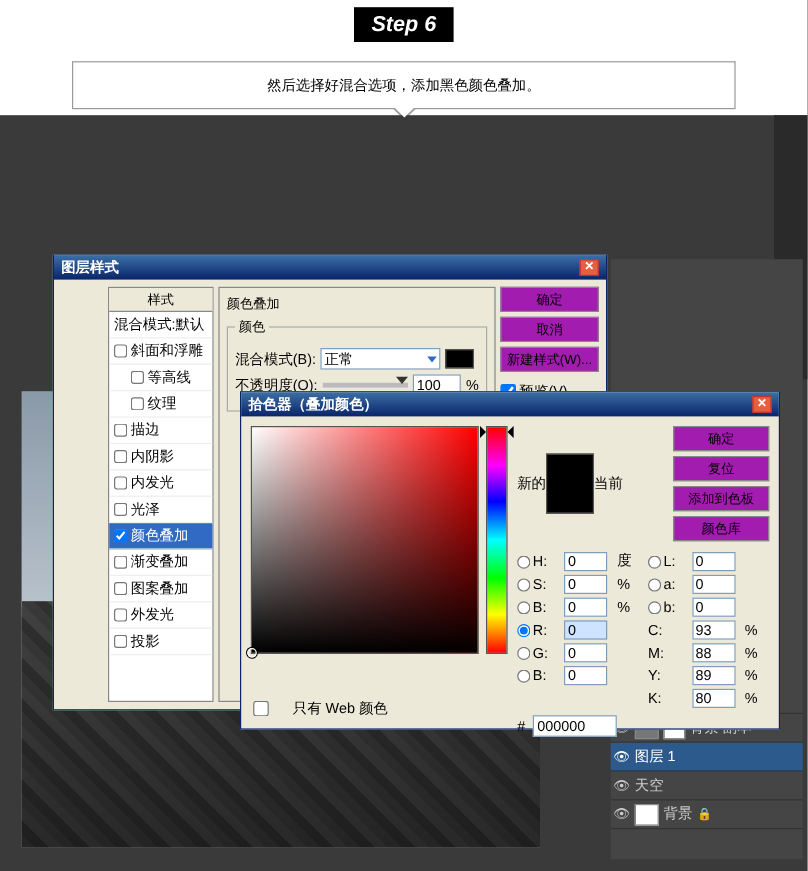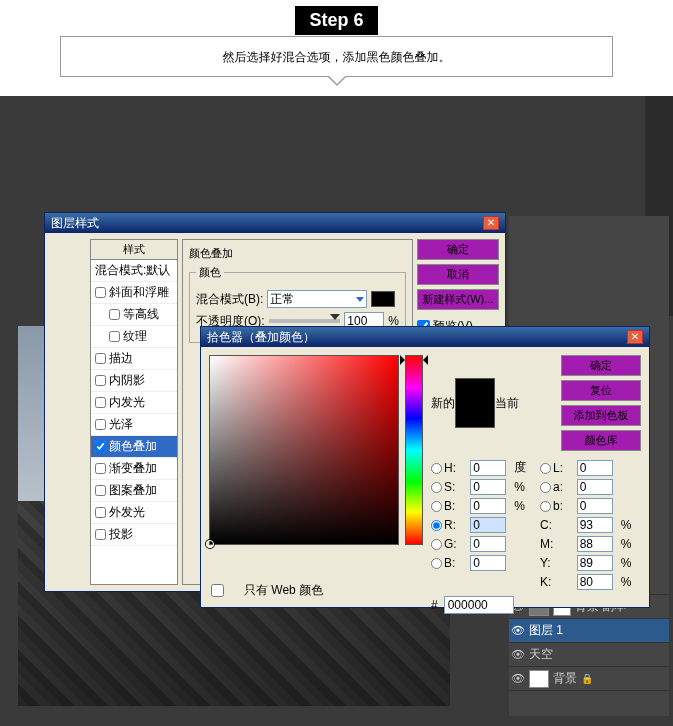--- a/index.html
+++ b/index.html
@@ -1,19 +1,19 @@
 <!DOCTYPE html>
 <html><head>
 <meta charset="utf-8">
 <style>
 * { margin: 0; padding: 0; box-sizing: border-box; font-family: "SimSun", "Microsoft YaHei", Arial, sans-serif; font-size: 12px; }
 body { background: #fff; width: 673px; height: 726px; position: relative; overflow: hidden; }
 
-.step-badge { background: #000; color: #fff; font-family: Arial, sans-serif; font-size: 18px; font-weight: bold; padding: 4px 14px; margin: 6px auto 0; width: fit-content; }
-.instruction-box { border: 1px solid #999; margin: 1px 60px 0; padding: 10px 16px; text-align: center; font-size: 15px; position: relative; }
+.step-badge { background: #000; color: #fff; font-family: Arial, sans-serif; font-size: 18px; font-weight: bold; padding: 4px 14px; margin: 6px auto 0; width: fit-content; font-style: italic; }
+.instruction-box { border: 1px solid #999; margin: 16px 60px 0; padding: 10px 16px; text-align: center; font-size: 15px; position: relative; }
 .instruction-box::after { content: ""; position: absolute; left: 50%; bottom: -10px; margin-left: -10px; width: 0; height: 0; border-left: 10px solid transparent; border-right: 10px solid transparent; border-top: 10px solid #999; }
 .instruction-box::before { content: ""; position: absolute; left: 50%; bottom: -8px; margin-left: -9px; width: 0; height: 0; border-left: 9px solid transparent; border-right: 9px solid transparent; border-top: 9px solid #fff; z-index: 1; }
 
 .ps-bg { background: #3a3a3a; position: absolute; top: 96px; left: 0; right: 0; bottom: 0; }
 .rocks { position: absolute; left: 18px; top: 405px; width: 432px; height: 205px; background:
   repeating-linear-gradient(45deg, #6b6b6b 0 8px, #5a5a5a 8px 16px, #7a7a7a 16px 24px),
   linear-gradient(#888, #555); background-blend-mode: multiply; }
 .sky { position: absolute; left: 18px; top: 230px; width: 432px; height: 180px; background: linear-gradient(#8a99a8, #b8c2cc); }
 
 .watermark { position: absolute; right: 8px; bottom: 2px; font-family: Arial; font-size: 16px; font-style: italic; color: #5bb; text-shadow: 0 0 2px #fff; }
@@ -24,21 +24,21 @@
 .layer-row.selected { background: #2c5a8c; color: #fff; }
 .layer-eye { width: 14px; height: 14px; display: flex; align-items: center; justify-content: center; font-size: 11px; }
 .layer-thumb { width: 20px; height: 18px; background: #666; border: 1px solid #888; }
 .layer-thumb.white { background: #fff; }
 .layer-thumb.rock { background: #777; }
 .layer-mask { width: 18px; height: 18px; background: #fff; border: 1px solid #888; }
 .layer-lock { font-size: 10px; }
 
 
 .dlg-layerstyle { position: absolute; left: 44px; top: 116px; width: 462px; height: 380px; background: #ece9d8; border: 1px solid #0a246a; }
-.dlg-title { background: linear-gradient(#3b6ea5, #0a246a); color: #fff; font-weight: normal; padding: 3px 6px; display: flex; align-items: center; justify-content: space-between; height: 20px; }
+.dlg-title { background: linear-gradient(#3b6ea5, #0a246a); color: #fff; font-weight: bold; padding: 3px 6px; display: flex; align-items: center; justify-content: space-between; height: 20px; }
 .dlg-close { width: 16px; height: 14px; background: #e85f3e; border: 1px solid #b33; color: #fff; font-size: 10px; text-align: center; line-height: 12px; }
 
 .ls-body { display: flex; height: calc(100% - 20px); padding: 6px; gap: 4px; }
 .ls-sidebar { width: 88px; background: #fff; border: 1px solid #888; margin-left: 39px; }
 .ls-sidebar-header { background: #ece9d8; border-bottom: 1px solid #888; text-align: center; padding: 2px 0; font-size: 11px; }
 .ls-item { padding: 2px 4px; font-size: 11px; display: flex; align-items: center; gap: 3px; border-bottom: 1px solid #eee; }
 .ls-item input[type=checkbox] { width: 11px; height: 11px; }
 .ls-item.selected { background: #316ac5; color: #fff; }
 .ls-item.labelonly { padding-left: 4px; }
 

